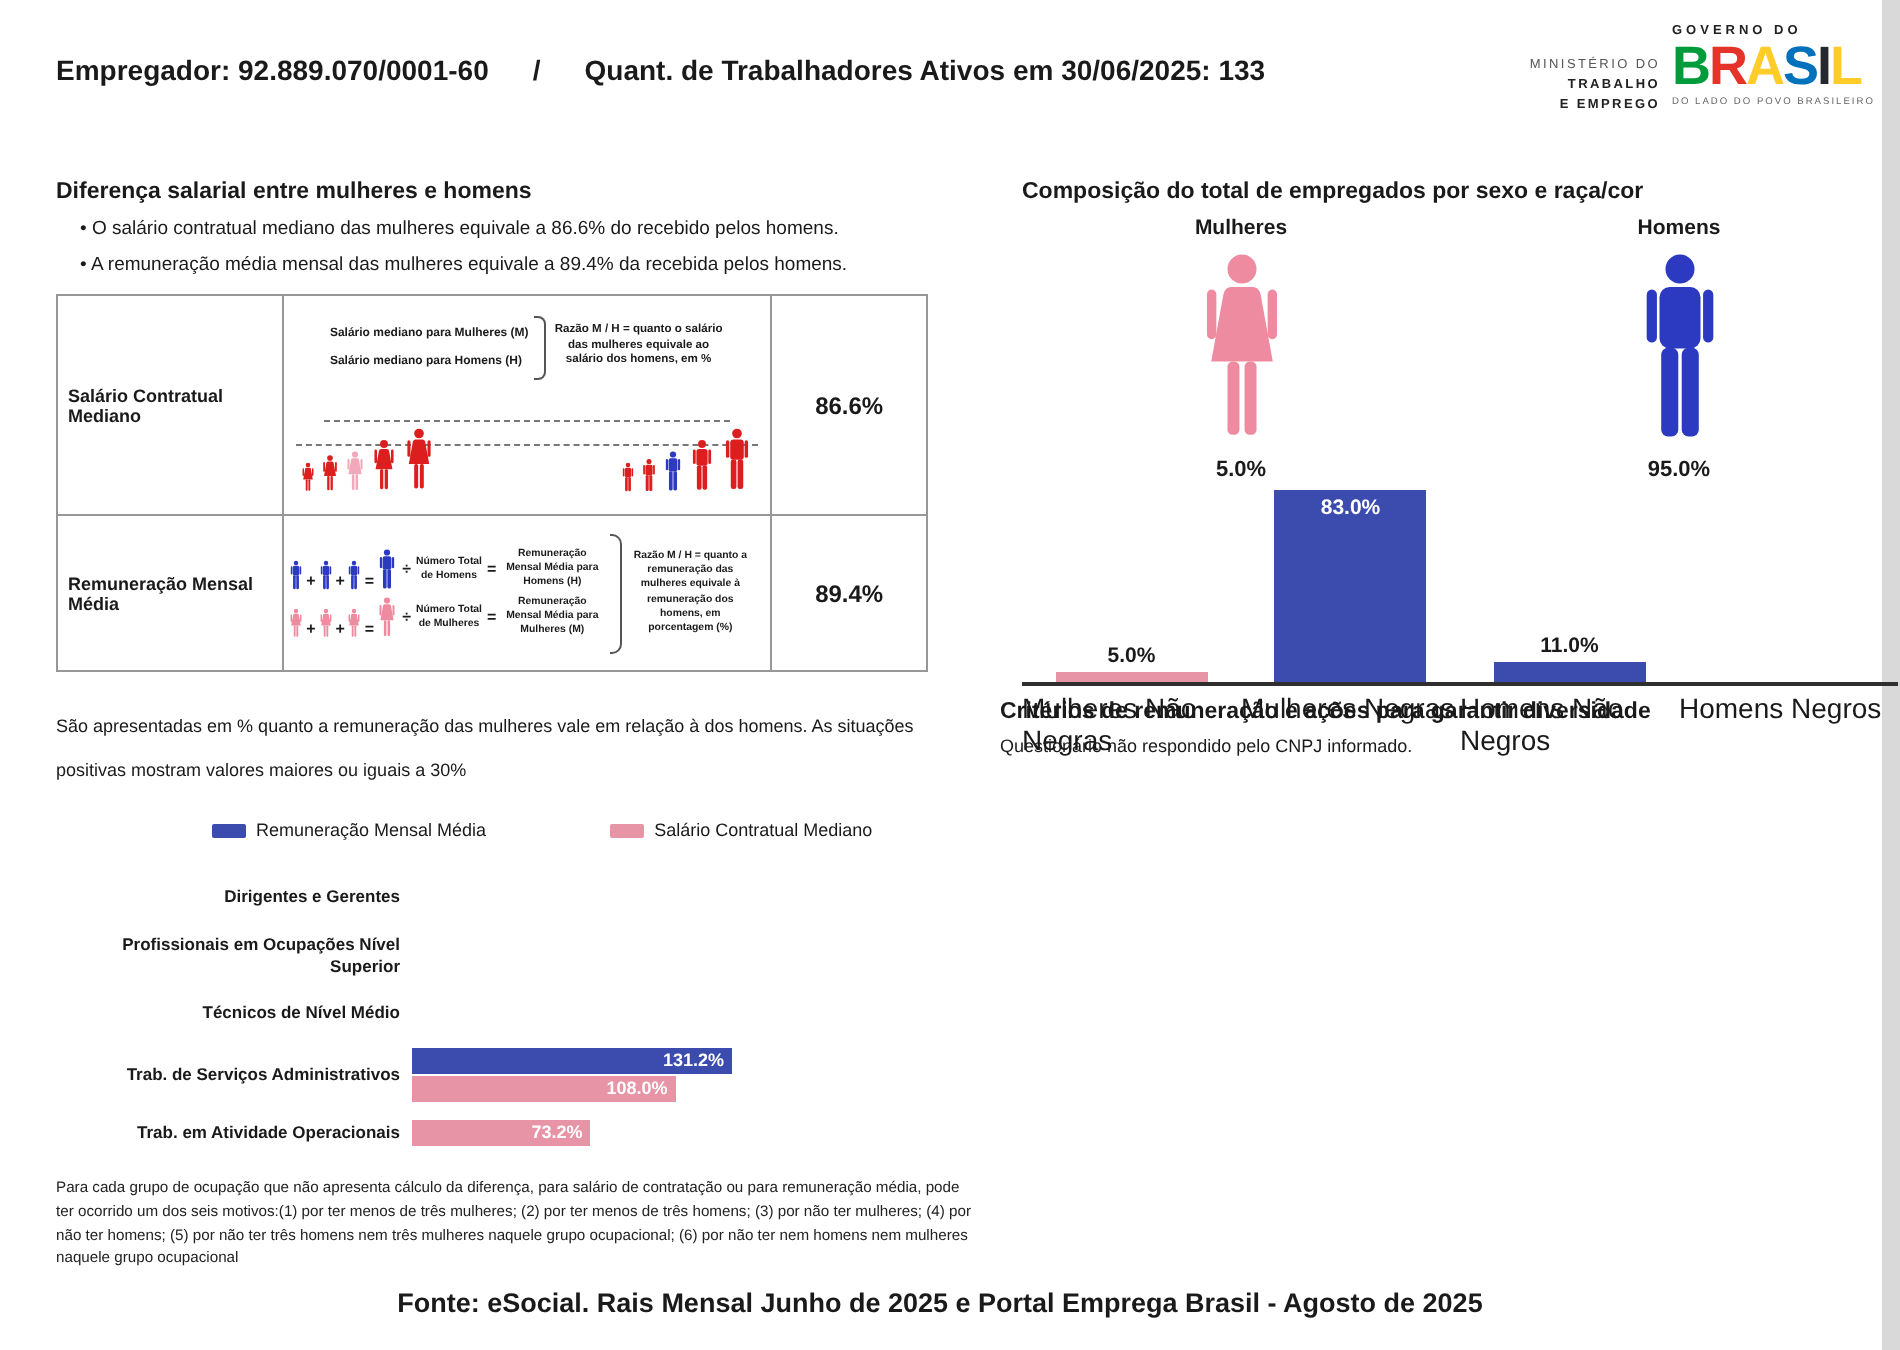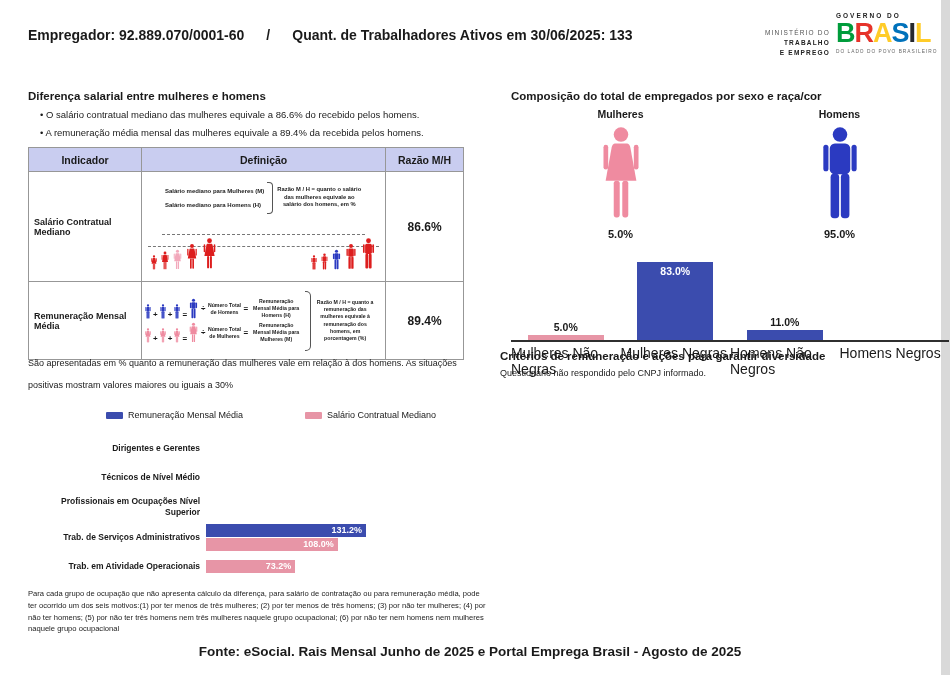--- a/index.html
+++ b/index.html
@@ -137,25 +137,20 @@
   </div>
 
   <div class="sec1">
     <h3 class="sec">Diferença salarial entre mulheres e homens</h3>
     <ul>
       <li>O salário contratual mediano das mulheres equivale a 86.6% do recebido pelos homens.</li>
       <li>A remuneração média mensal das mulheres equivale a 89.4% da recebida pelos homens.</li>
     </ul>
     <table class="ind">
       <tbody>
-          <tr>
-        <th>Indicador</th>
-        <th>Definição</th>
-        <th>Razão M/H</th>
-      </tr>
       <tr style="height:110px;">
         <td class="ind-name">Salário Contratual Mediano</td>
         <td class="ind-def">
           <div class="def-top">
             <div class="def-lines">
               <div>Salário mediano para Mulheres (M)</div>
               <div>Salário mediano para Homens (H)</div>
             </div>
             <div class="brace"></div>
             <div class="def-note">Razão M / H = quanto o salário das mulheres equivale ao salário dos homens, em %</div>
@@ -280,21 +275,21 @@
           </svg>
         <div class="fvalue">95.0%</div>
       </div>
     </div>
     <div class="comp-chart">
       <div class="comp-col">
         <div class="comp-lbl-above">5.0%</div>
         <div class="comp-bar" style="background: rgb(231, 149, 166); height: 4.75px;"></div>
       </div>
       <div class="comp-col">
-        <div class="comp-bar" style="background: rgb(59, 76, 174); height: 78px;">
+        <div class="comp-bar" style="background: rgb(59, 76, 174); height: 96px;">
           <div class="comp-lbl-inside">83.0%</div>
         </div>
       </div>
       <div class="comp-col">
         <div class="comp-lbl-above">11.0%</div>
         <div class="comp-bar" style="background: rgb(59, 76, 174); height: 10.45px;"></div>
       </div>
     </div>
     <div class="comp-cats">
       <div>Mulheres Não Negras</div>
@@ -315,25 +310,25 @@
         <span class="leg-swatch" style="background:#e795a6;"></span>
         <span>Salário Contratual Mediano</span>
       </div>
     </div>
     <div class="occ-chart">
       <div class="occ-row empty">
         <div class="occ-label">Dirigentes e Gerentes</div>
         <div class="occ-bars"></div>
       </div>
       <div class="occ-row empty">
+        <div class="occ-label">Profissionais em Ocupações Nível Superior</div>
+        <div class="occ-bars"></div>
+      </div>
+      <div class="occ-row empty">
         <div class="occ-label">Técnicos de Nível Médio</div>
-        <div class="occ-bars"></div>
-      </div>
-      <div class="occ-row empty">
-        <div class="occ-label">Profissionais em Ocupações Nível Superior</div>
         <div class="occ-bars"></div>
       </div>
       <div class="occ-row double">
         <div class="occ-label">Trab. de Serviços Administrativos</div>
         <div class="occ-bars">
           <div class="hbar" style="background: rgb(59, 76, 174); width: 160.064px;">
               <span>131.2%</span>
             </div>
           <div class="hbar" style="background: rgb(231, 149, 166); width: 131.76px;">
               <span>108.0%</span>

